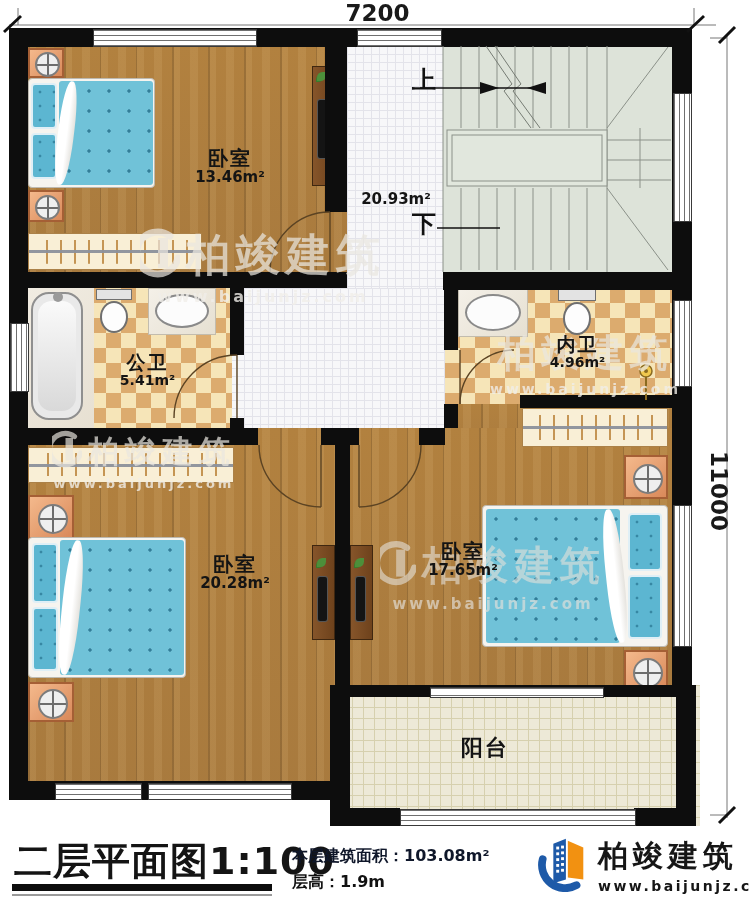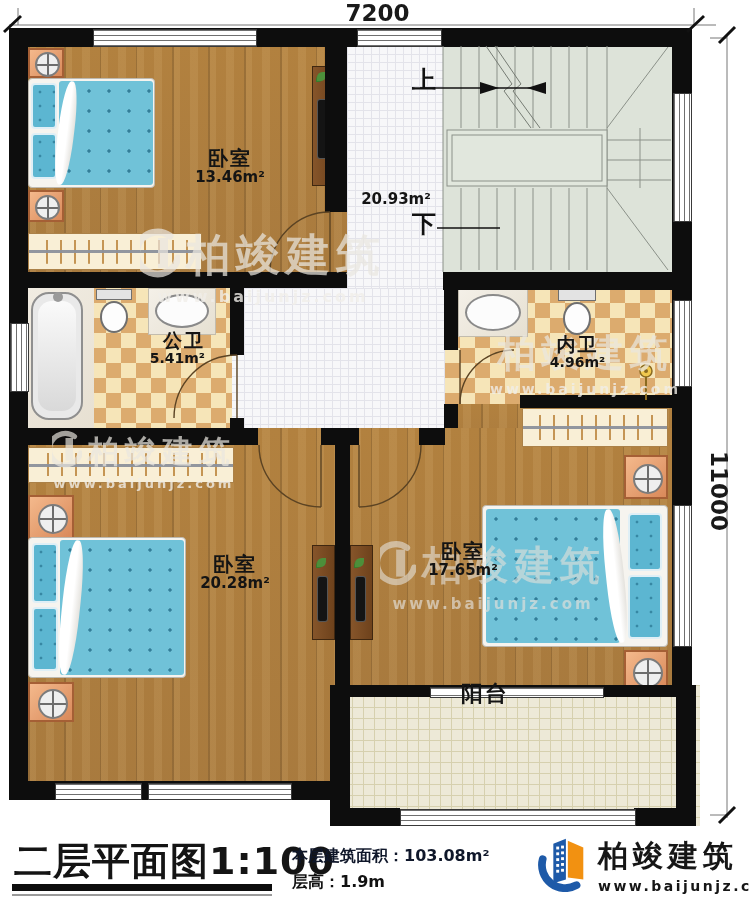--- a/index.html
+++ b/index.html
@@ -300,37 +300,37 @@
     <div class="u" style="font-size:15px;color:rgba(228,225,218,.66);">www.baijunjz.com</div>
   </div>
 
   <div class="rlabel" style="left:165px;top:147px;width:130px;">
     <div class="nm">卧室</div>
     <div class="ar">13.46m²</div>
   </div>
   <div class="rlabel" style="left:350px;top:191px;width:92px;">
     <div class="ar">20.93m²</div>
   </div>
-  <div class="rlabel" style="left:90px;top:330px;width:115px;text-align:right;">
+  <div class="rlabel" style="left:90px;top:352px;width:115px;">
     <div class="nm" style="font-size:19px;">公卫</div>
     <div class="ar" style="font-size:14px;">5.41m²</div>
   </div>
   <div class="rlabel" style="left:520px;top:334px;width:115px;">
     <div class="nm" style="font-size:19px;">内卫</div>
     <div class="ar" style="font-size:14px;">4.96m²</div>
   </div>
   <div class="rlabel" style="left:170px;top:553px;width:130px;">
     <div class="nm">卧室</div>
     <div class="ar">20.28m²</div>
   </div>
   <div class="rlabel" style="left:398px;top:540px;width:130px;">
     <div class="nm">卧室</div>
     <div class="ar">17.65m²</div>
   </div>
-  <div class="rlabel" style="left:435px;top:682px;width:100px;">
+  <div class="rlabel" style="left:435px;top:736px;width:100px;">
     <div class="nm" style="font-size:22px;">阳台</div>
   </div>
 
   <div class="updown" style="left:412px;top:64px;">上</div>
   <div class="updown" style="left:412px;top:208px;">下</div>
 
   <div class="dim" style="left:330px;top:0px;width:95px;">7200</div>
   <div class="dim" style="left:689px;top:468px;width:60px;transform:rotate(90deg);">11000</div>
 
   <div class="title-zone">

